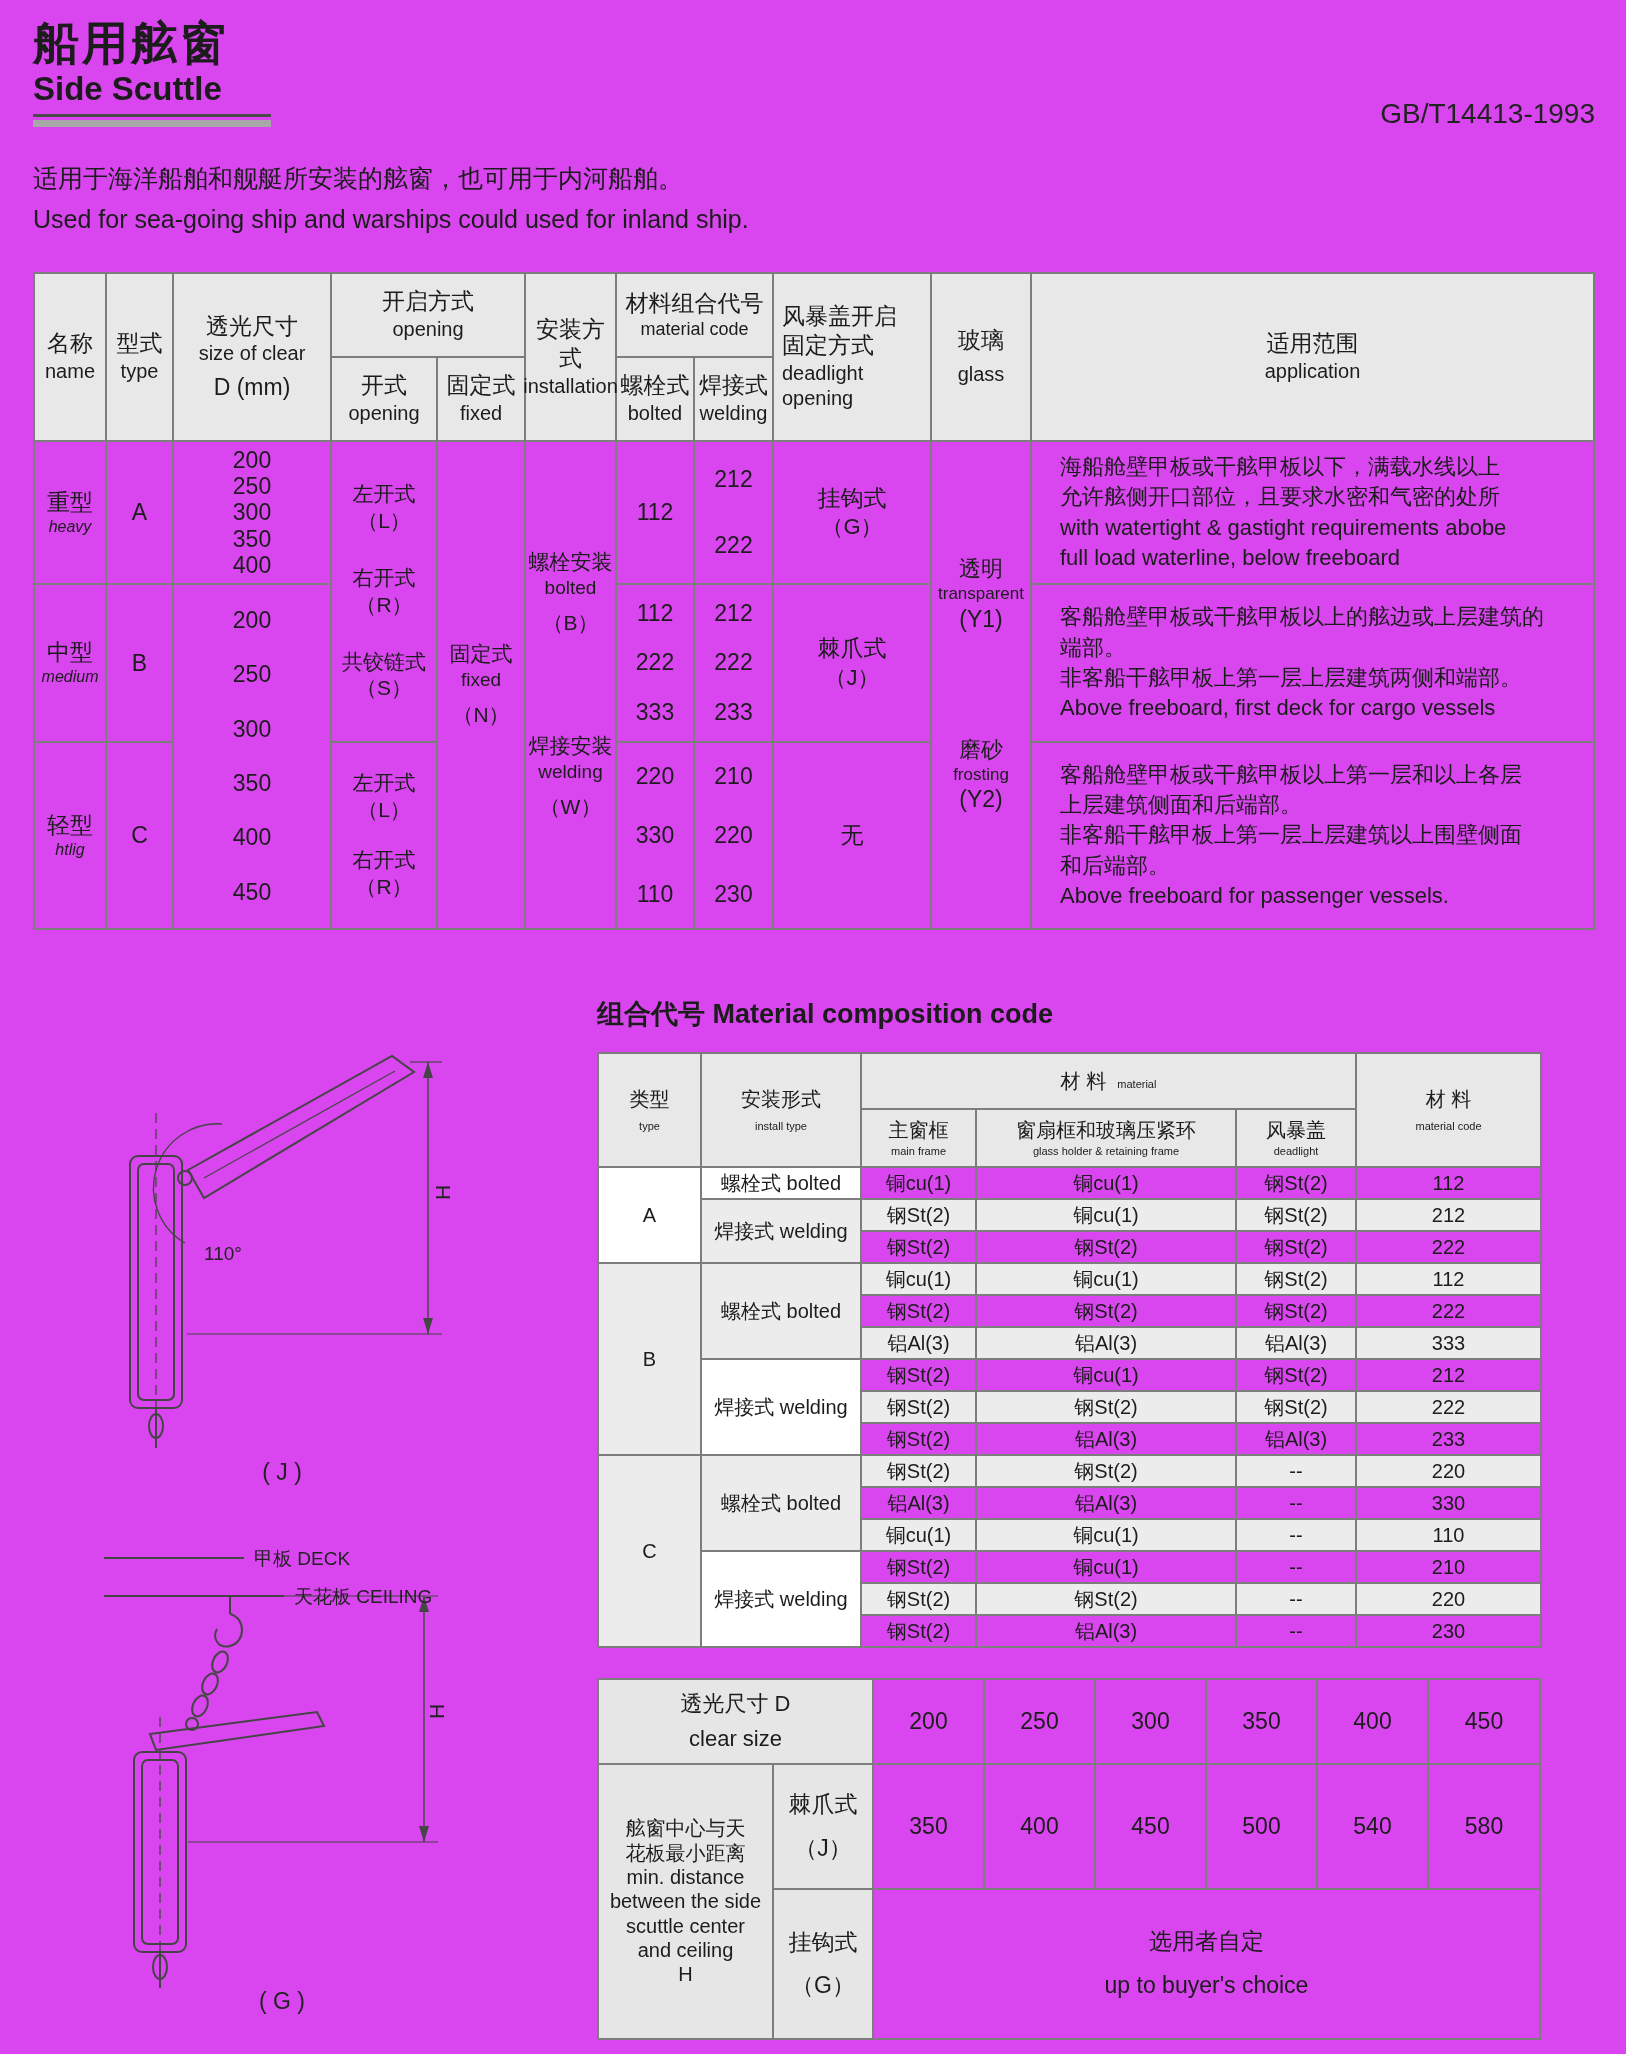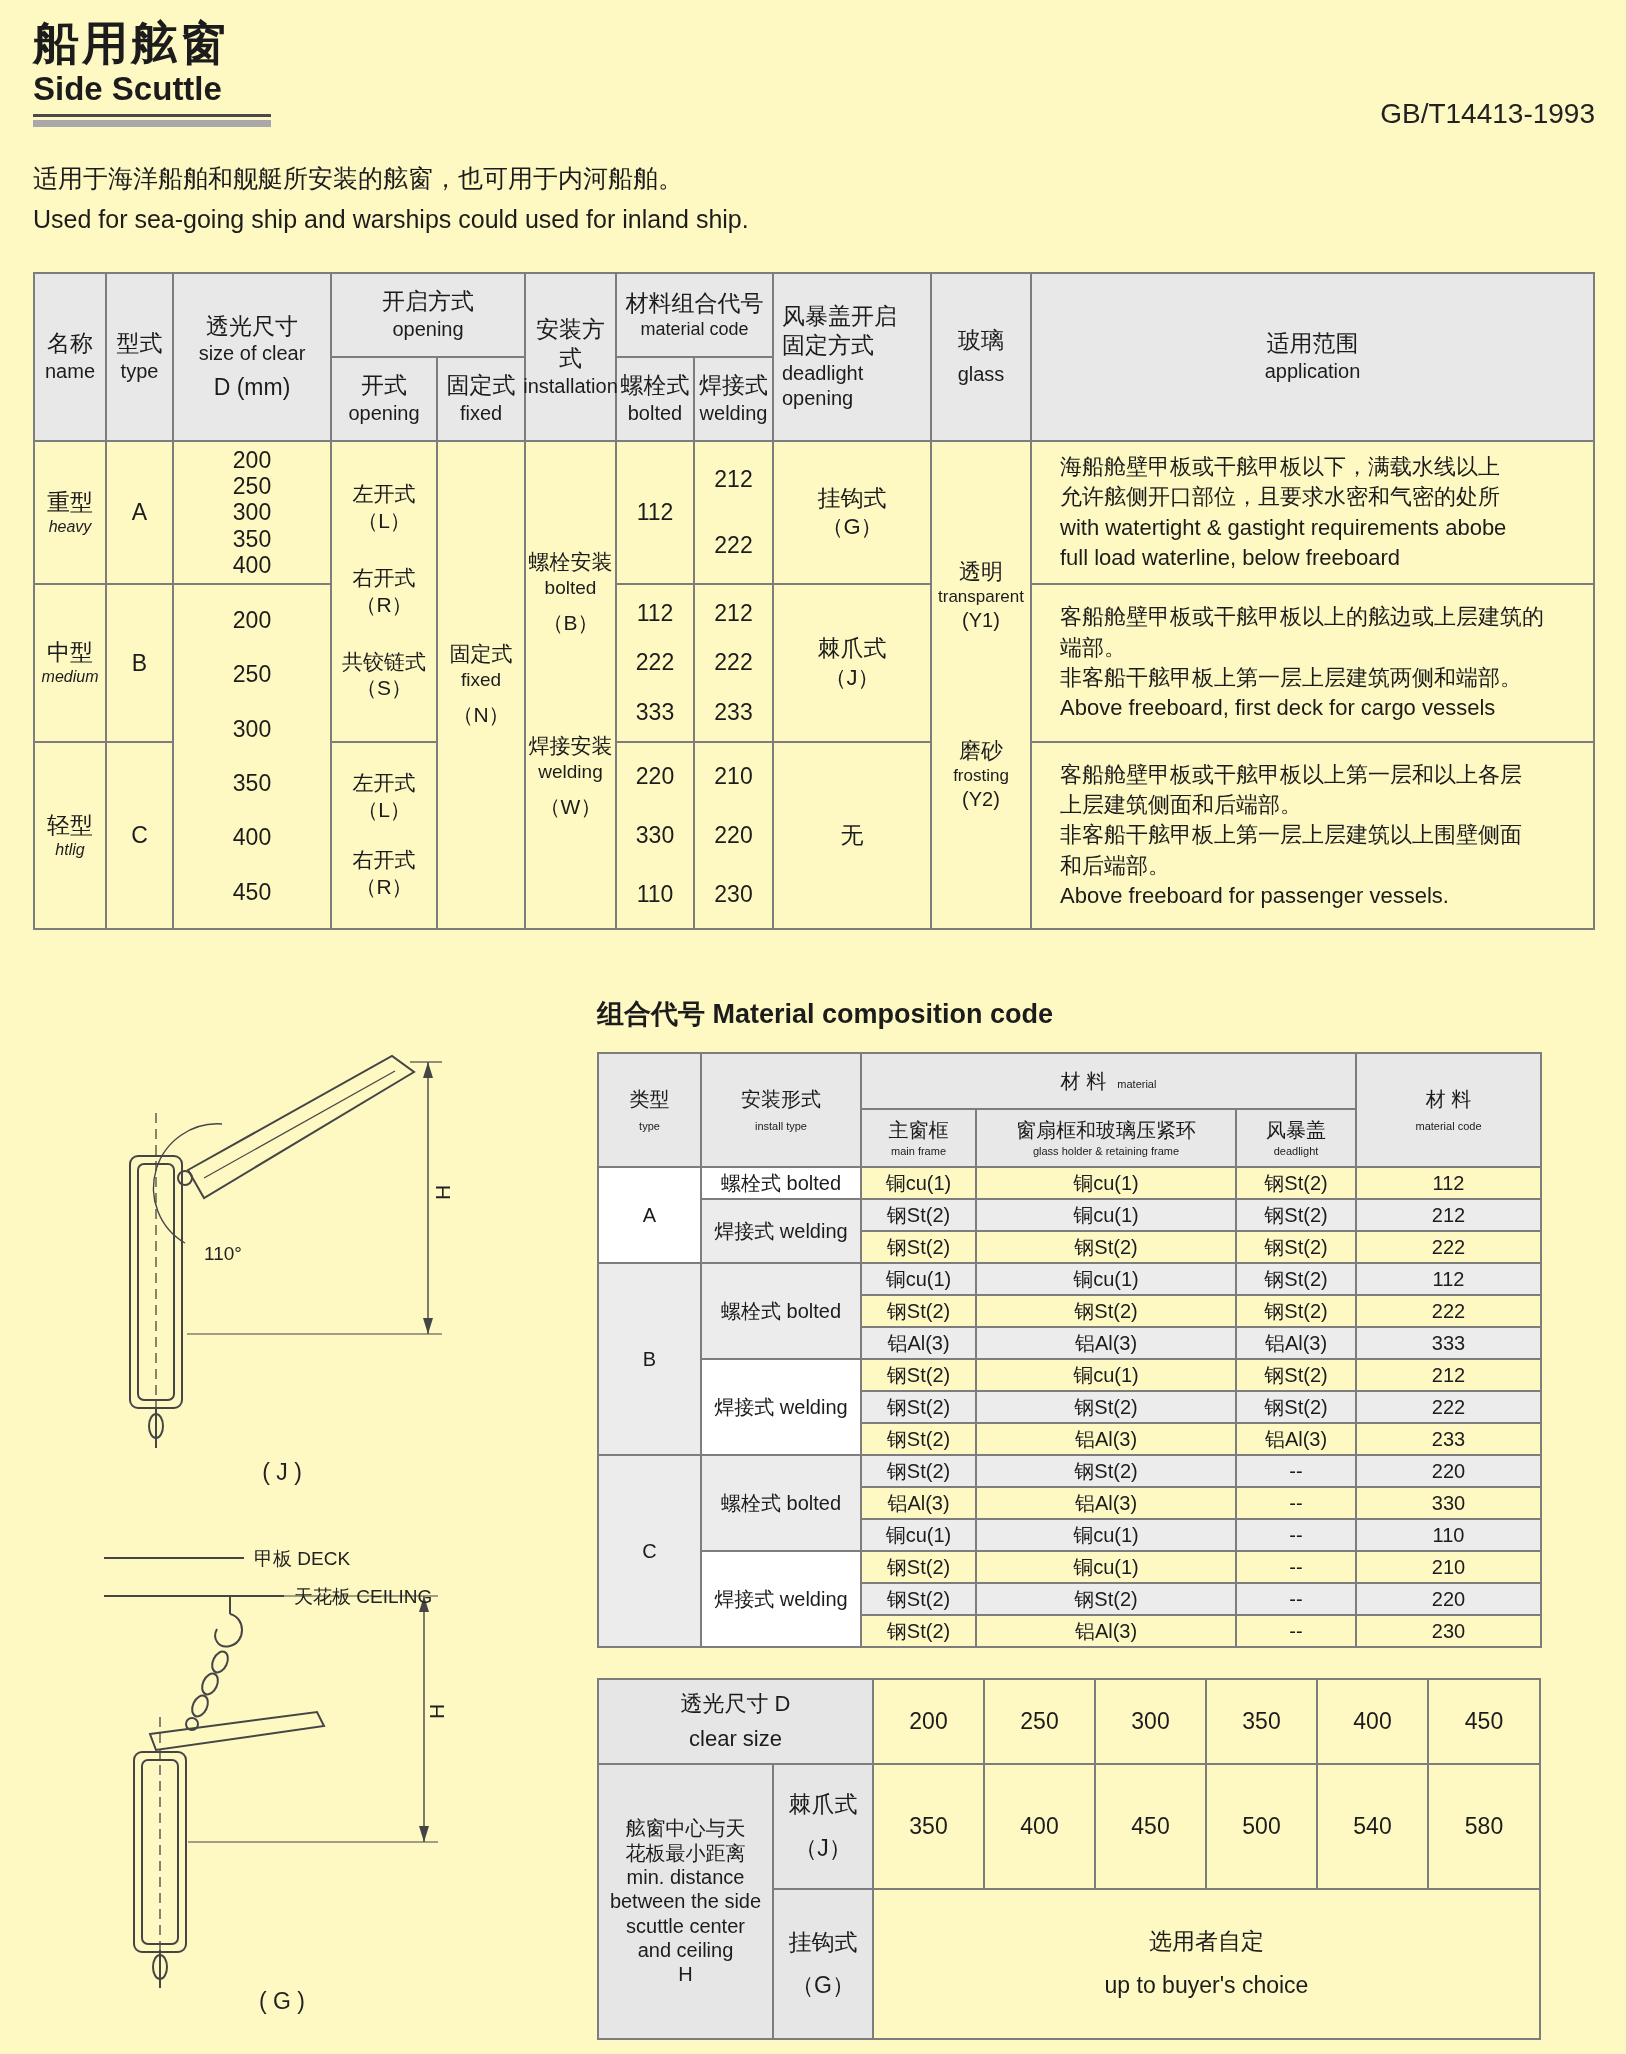--- a/index.html
+++ b/index.html
@@ -1,19 +1,19 @@
 <!DOCTYPE html>
 <html><head>
 <meta charset="utf-8">
 <style>
   * { box-sizing: border-box; }
   body { margin:0; background:#fff; }
   .page {
     position:relative; width:1626px; height:2054px; margin:0 auto;
-    background:#fef9c3; color:#1c1c1c;
+    background:#d946ef; color:#1c1c1c;
     font-family:"Liberation Sans", sans-serif;
   }
   
   .titleblock { position:absolute; left:33px; top:18px; }
   .title-cn { font-size:46px; font-weight:bold; letter-spacing:3px; line-height:1.1; }
   .title-en { font-size:33px; font-weight:bold; margin-top:2px; line-height:1.1; }
   .rule1 { width:238px; height:3px; background:#4a4a4a; margin-top:7px; }
   .rule2 { width:238px; height:7px; background:#a8a8a8; margin-top:3px; }
   .standard { position:absolute; right:31px; top:98px; font-size:28px; color:#222; }
   .intro { position:absolute; left:33px; top:158px; font-size:25px; line-height:1.62; }
@@ -35,21 +35,21 @@
   .f-ab { height:282px; justify-content:space-evenly; }
   .f-bc { height:326px; justify-content:space-around; font-size:23px; }
   .f-3  { height:462px; justify-content:space-evenly; }
   .f-3c { height:462px; justify-content:center; }
   .f-ra { height:132px; justify-content:space-around; }
   .f-rb { height:148px; justify-content:space-around; }
   .f-rc { height:176px; justify-content:space-around; }
   .f-c2 { height:176px; justify-content:space-evenly; }
   .op-cn { font-size:21px; } .op-code { font-size:21px; }
   .ins-cn { font-size:21px; } .ins-en { font-size:19px; } .ins-code { font-size:21px; margin-top:10px; }
-  .gl-cn { font-size:22px; } .gl-en { font-size:17px; } .gl-code { font-size:20px; }
+  .gl-cn { font-size:22px; } .gl-en { font-size:17px; } .gl-code { font-size:23px; }
   .dl-cn { font-size:23px; } .dl-code { font-size:22px; }
   .app-cell { text-align:left; }
   .app-inner { padding:6px 28px; }
   .appl { font-size:22px; line-height:1.38; }
   
   .mc-title { position:absolute; left:597px; top:996px; font-size:27px; font-weight:600; }
   .mc { position:absolute; left:597px; top:1052px; width:943px; font-size:20px; }
   .mc .h1 { height:56px; } .mc .h2 { height:58px; }
   .mc tbody tr { height:32px; }
   .mc tbody tr.alt td { background:#ececec; }

